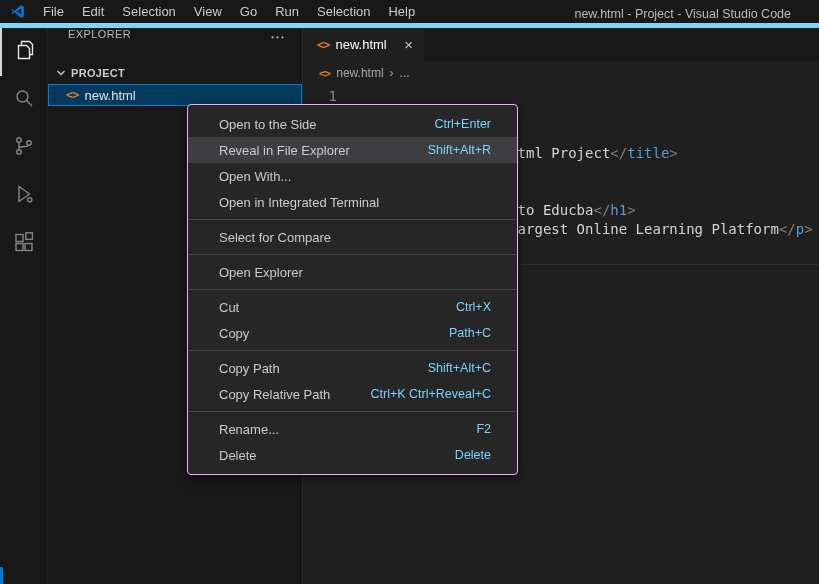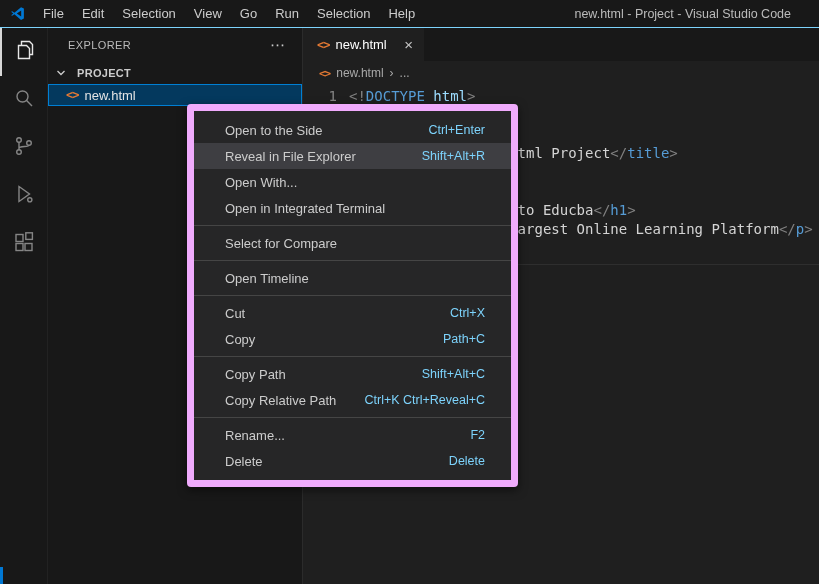--- a/index.html
+++ b/index.html
@@ -6,21 +6,21 @@
   html,body { background:#000; }
   .window {
     position: relative; width: 819px; height: 584px; overflow: hidden;
     background: #1f1f1f; font-family: "Liberation Sans", sans-serif;
     cursor: default; user-select: none;
   }
   
   .titlebar {
     position: absolute; top:0; left:0; right:0; height:28px;
     background:#181818; display:flex; align-items:center;
-    border-bottom:1px solid #7dd3fc;
+    border-bottom:5px solid #7dd3fc;
   }
   .logo { margin:0 8px 0 9px; display:flex; align-items:center; }
   .tb-menu { padding:0 9px; height:28px; line-height:28px; color:#cccccc; font-size:13px; }
   .window-title {
     position:absolute; right:28px; top:0; height:28px; line-height:28px;
     color:#bbbbbb; font-size:12.5px; white-space:nowrap;
   }
   
   .activitybar {
     position:absolute; left:0; top:28px; bottom:0; width:48px;
@@ -30,24 +30,24 @@
     width:48px; height:48px; display:flex; align-items:center; justify-content:center;
     color:#858585; border-left:2px solid transparent; padding-right:2px;
   }
   .ab-item.active { color:#e7e7e7; border-left:2px solid #d7d7d7; }
   .ab-item svg { stroke:currentColor; fill:none; stroke-width:1.4; }
   
   .sidebar {
     position:absolute; left:48px; top:28px; bottom:0; width:255px;
     background:#181818; border-right:1px solid #2b2b2b;
   }
-  .sidebar-header { height:34px; display:flex; align-items:center; padding-left:20px; }
+  .sidebar-header { height:34px; display:flex; padding-left:20px; }
   .sidebar-header .hdr-label { color:#bbbbbb; font-size:11px; letter-spacing:0.4px; }
   .more-actions { margin-left:auto; padding-right:16px; color:#cccccc; font-size:15px; letter-spacing:1px; }
-  .section-row { height:22px; display:flex; align-items:center; padding-left:5px; gap:8px; }
+  .section-row { height:22px; display:flex; align-items:center; padding-left:5px; gap:2px; }
   .section-row .sec-label { color:#cccccc; font-size:11px; font-weight:bold; letter-spacing:0.3px; }
   .chevron { display:flex; align-items:center; }
   .file-row {
     height:22px; display:flex; align-items:center; padding-left:18px; gap:6px;
     color:#e4e4e4; font-size:13px;
     background:#04395e; outline:1px solid #007fd4; outline-offset:-1px;
   }
   .html-icon {
     color:#e37933; font-family:"DejaVu Sans Mono", monospace;
     font-weight:bold; font-size:12px; letter-spacing:-1px; line-height:1;
@@ -67,21 +67,21 @@
   .line-num { width:45px; flex-shrink:0; text-align:right; padding-right:12px; color:#858585; }
   .line-text { white-space:pre; }
   .tok-punct { color:#808080; }
   .tok-tag   { color:#569cd6; }
   .tok-attr  { color:#9cdcfe; }
   .tok-text  { color:#d4d4d4; }
   .hline { position:absolute; left:0; right:0; top:236px; height:1px; background:#2e2e2e; }
   
   .context-menu {
     position:absolute; left:187px; top:104px; width:331px;
-    background:#262627; border:7px solid #f0abfc; border-radius:4px;
+    background:#262627; border:1px solid #f0abfc; border-radius:4px;
     padding:6px 0; box-shadow:0 3px 10px rgba(0,0,0,0.55); z-index:10;
   }
   .menu-item { height:26px; display:flex; align-items:center; padding:0 26px 0 31px; font-size:13px; color:#cccccc; }
   .menu-item.highlighted { background:#3e3e42; }
   .menu-label { flex:1; white-space:nowrap; }
   .menu-shortcut { margin-left:auto; color:#7dd3fc; font-size:12.5px; white-space:nowrap; }
   .menu-sep { height:1px; background:#454545; margin:4px 0; }
   
   .accent-strip { position:absolute; left:0; bottom:0; width:3px; height:17px; background:#0078d4; }
 </style>
@@ -185,21 +185,20 @@
     </div>
     <div class="breadcrumb">
       <span class="html-icon">&lt;&gt;</span>
       <span>new.html</span>
       <span>›</span>
       <span>...</span>
     </div>
     <div class="code">
         <div class="code-line">
           <span class="line-num">1</span>
-          <span class="line-text"><span class="tok-punct">&lt;!</span><span class="tok-tag">DOCTYPE</span><span class="tok-attr"> html</span><span class="tok-punct">&gt;</span></span>
         </div>
         <div class="code-line">
           <span class="line-num">2</span>
           <span class="line-text"><span class="tok-punct">&lt;</span><span class="tok-tag">html</span><span class="tok-punct">&gt;</span></span>
         </div>
         <div class="code-line">
           <span class="line-num">3</span>
           <span class="line-text"><span class="tok-text">    </span><span class="tok-punct">&lt;</span><span class="tok-tag">head</span><span class="tok-punct">&gt;</span></span>
         </div>
         <div class="code-line">
@@ -240,21 +239,21 @@
       </div>
       <div class="menu-item">
         <span class="menu-label">Open in Integrated Terminal</span>
       </div>
       <div class="menu-sep"></div>
       <div class="menu-item">
         <span class="menu-label">Select for Compare</span>
       </div>
       <div class="menu-sep"></div>
       <div class="menu-item">
-        <span class="menu-label">Open Timeline</span>
+        <span class="menu-label">Open Explorer</span>
       </div>
       <div class="menu-sep"></div>
       <div class="menu-item">
         <span class="menu-label">Cut</span>
         <span class="menu-shortcut">Ctrl+X</span>
       </div>
       <div class="menu-item">
         <span class="menu-label">Copy</span>
         <span class="menu-shortcut">Path+C</span>
       </div>

